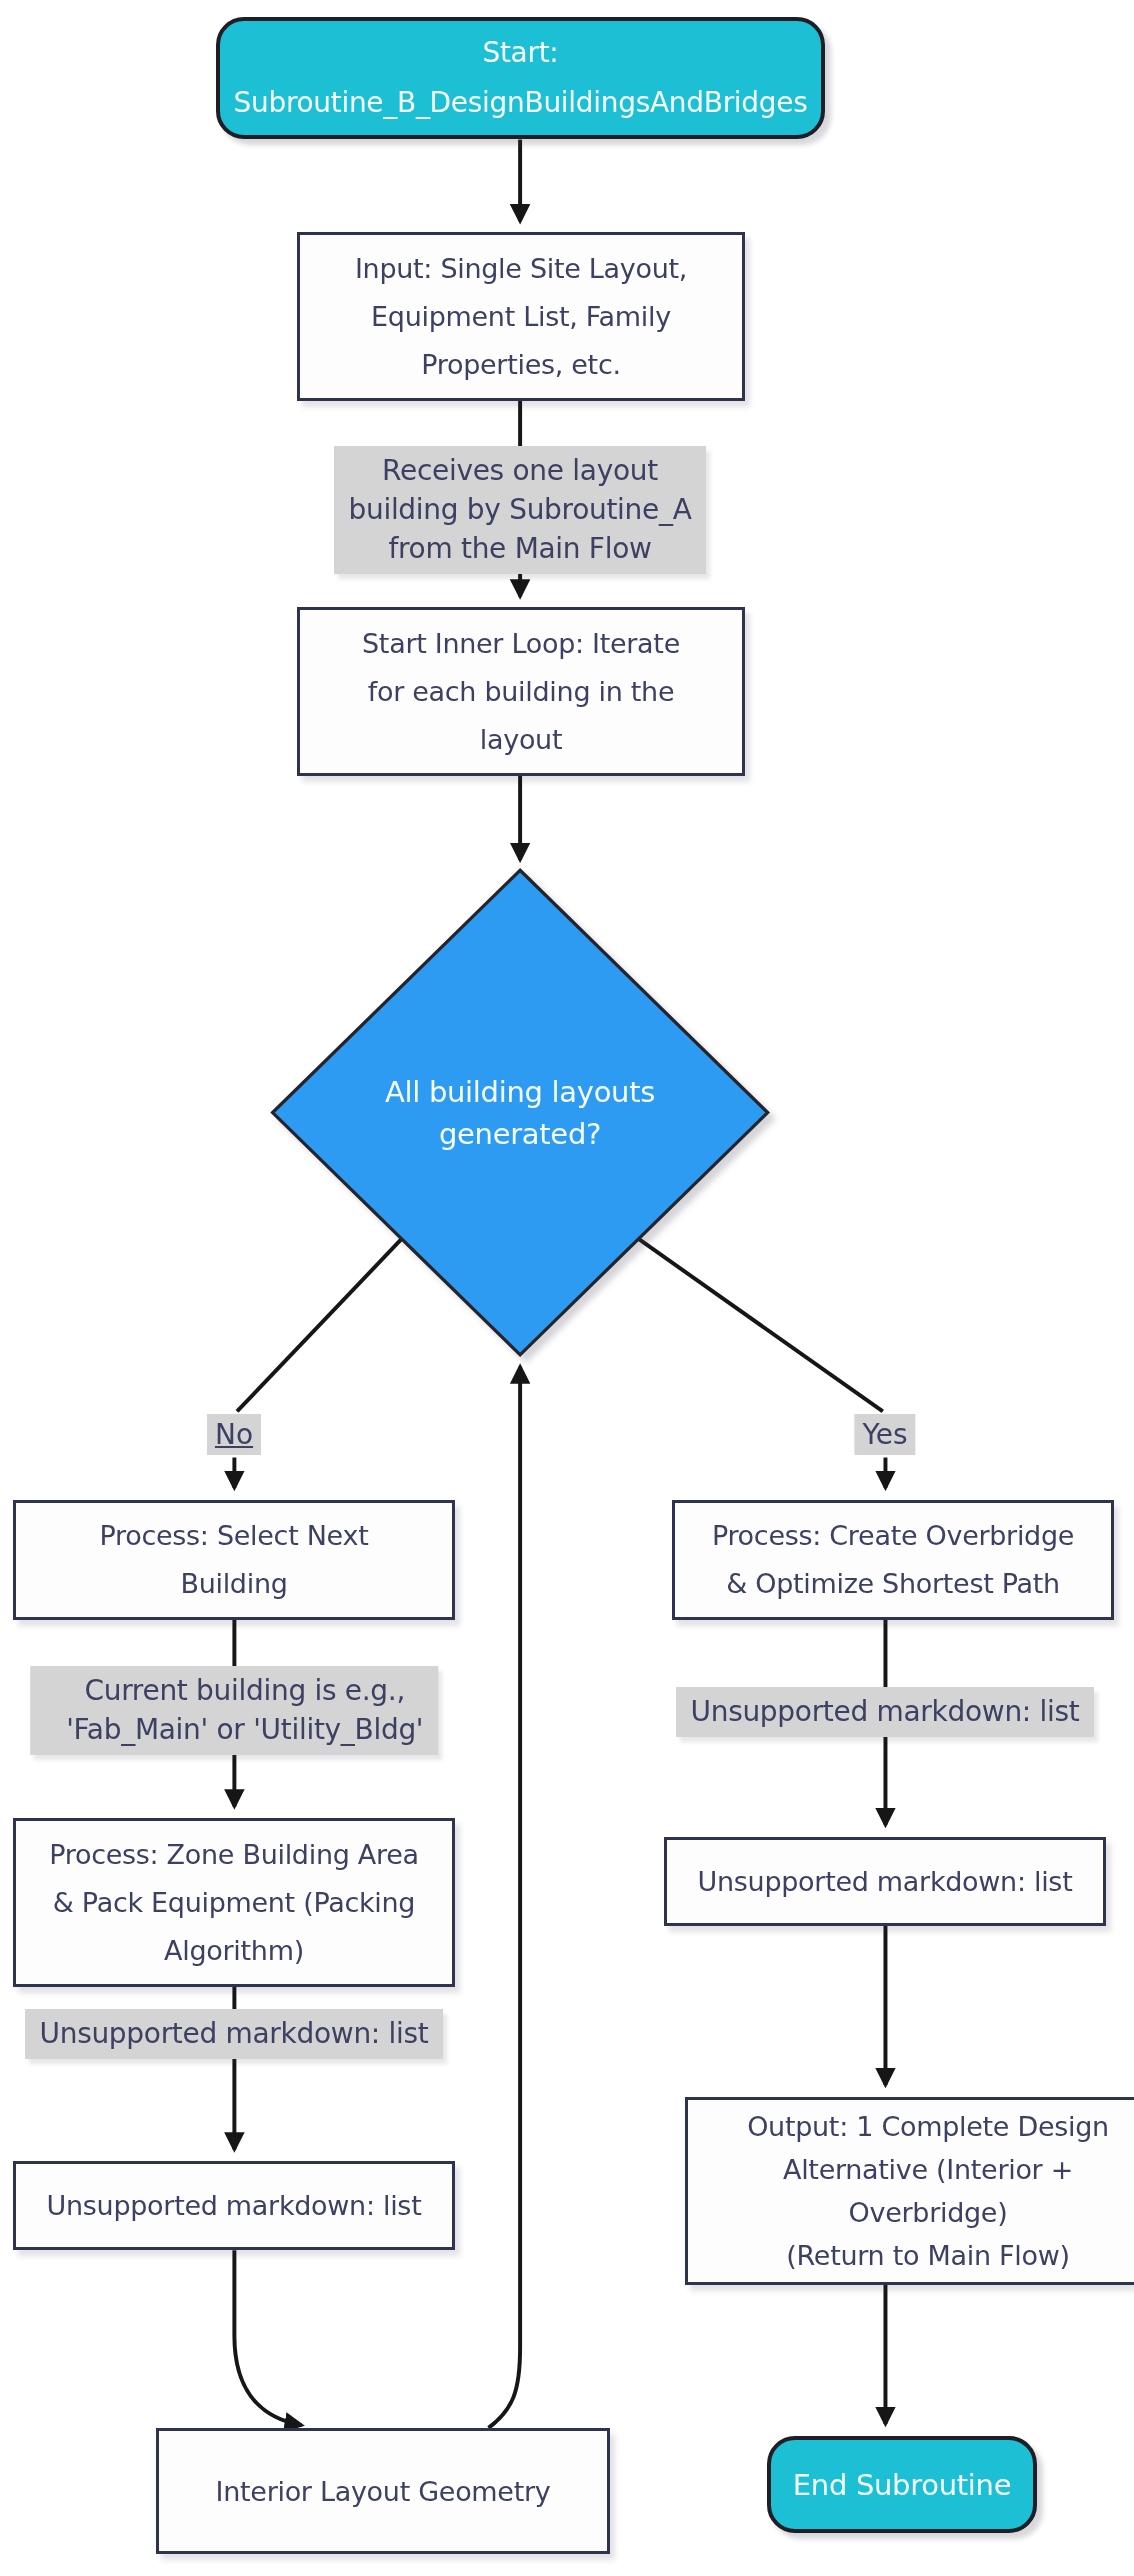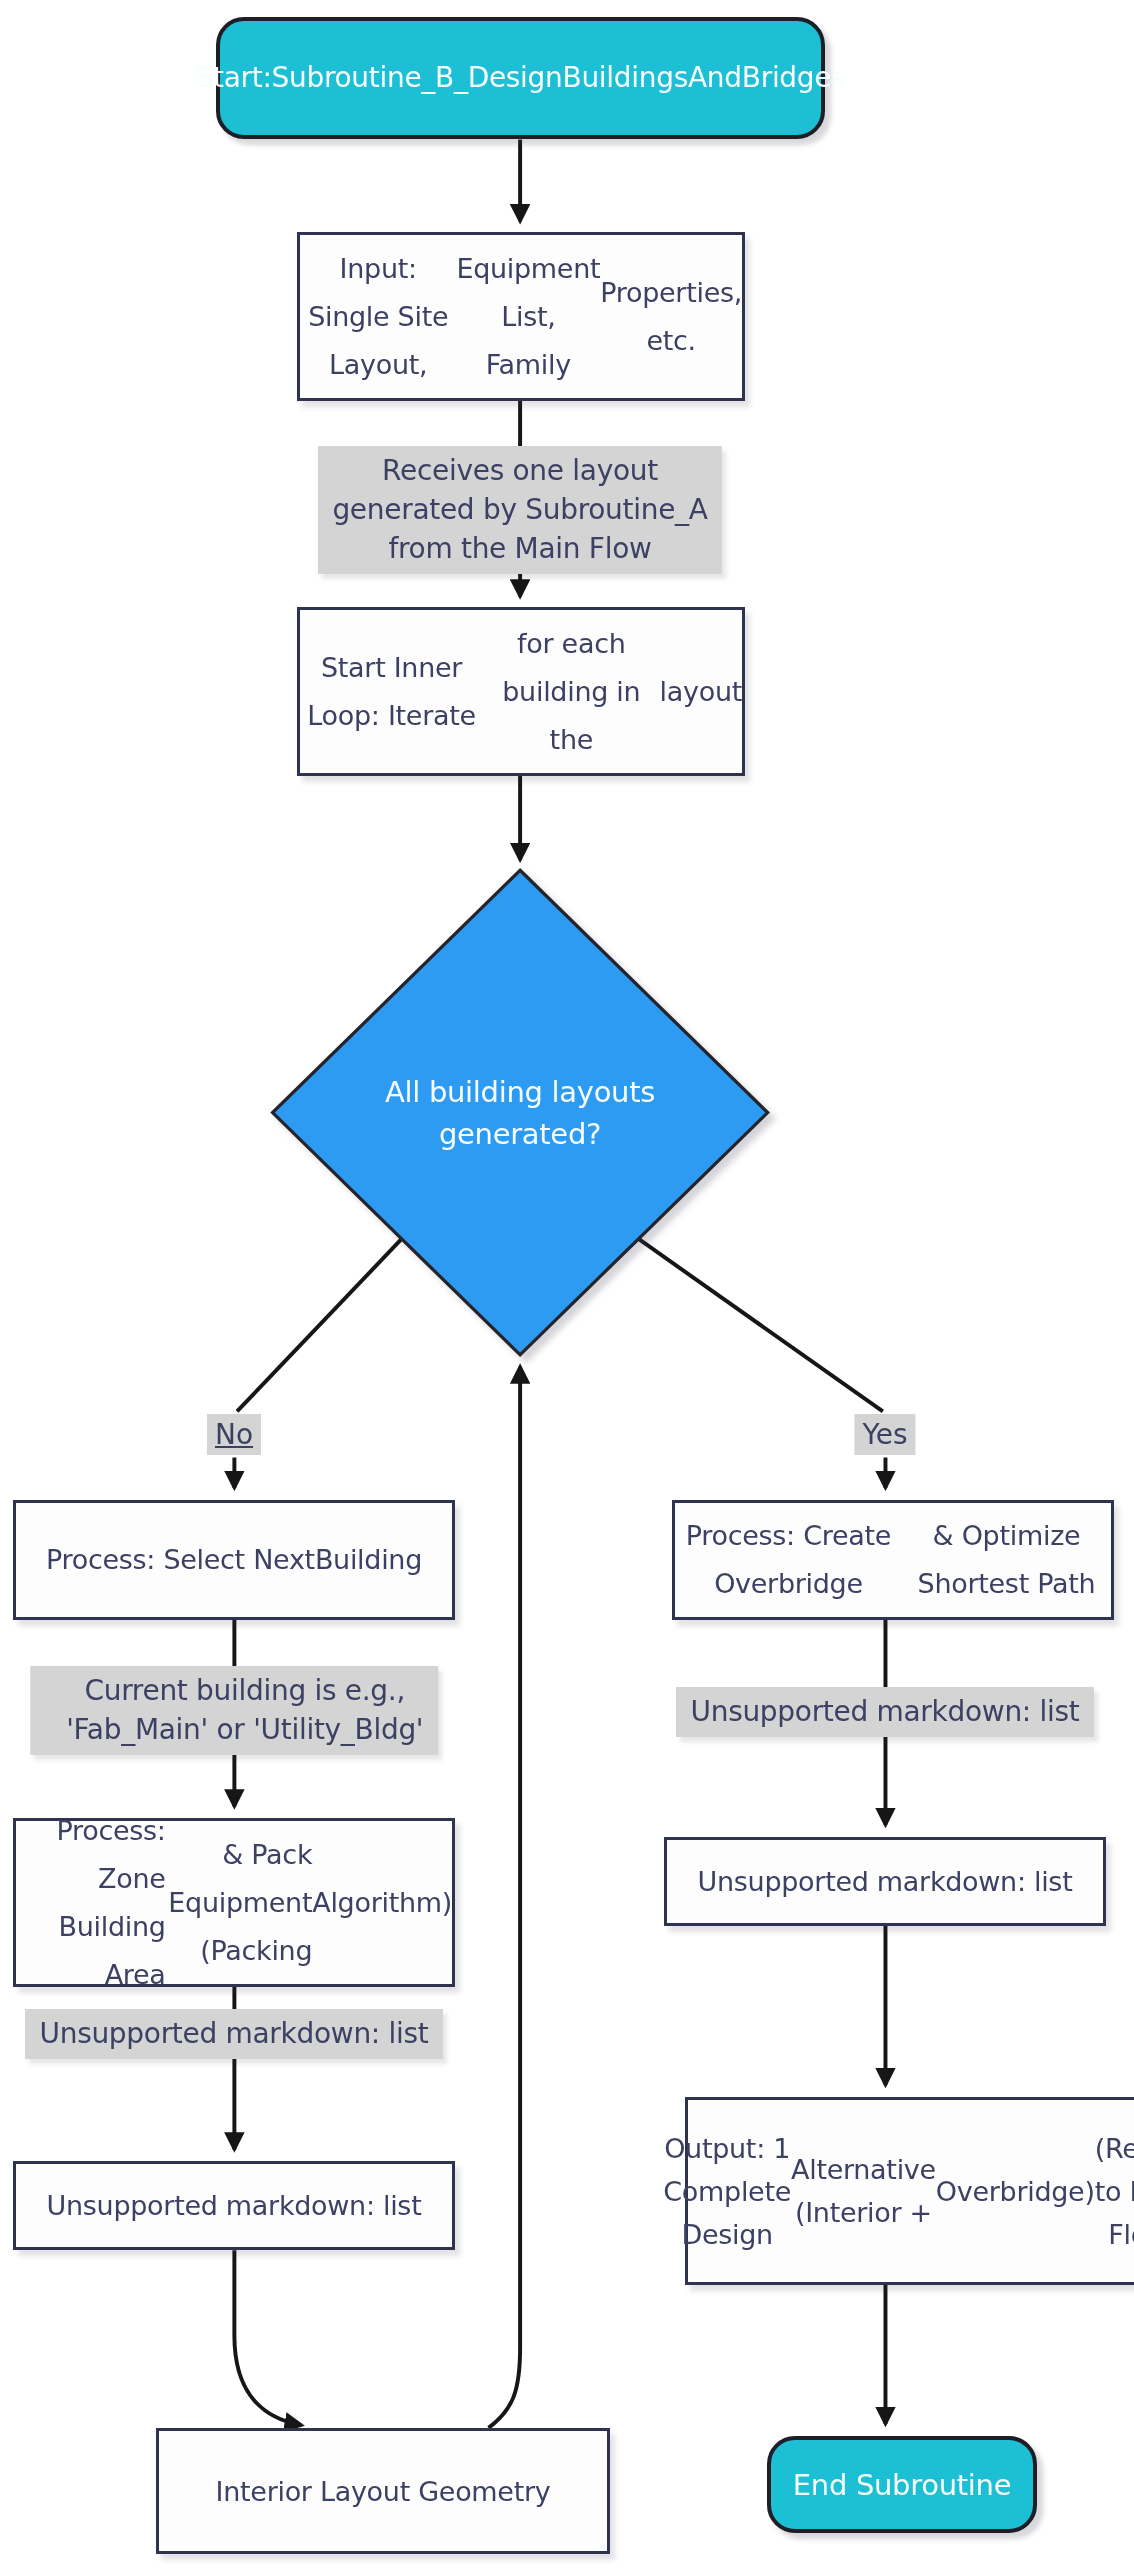--- a/index.html
+++ b/index.html
@@ -10,21 +10,21 @@
   html,body{margin:0;padding:0;background:var(--canvas-bg);}
   .canvas{
     position:relative;width:1135px;height:2576px;background:var(--canvas-bg);
     font-family:"DejaVu Sans","Liberation Sans",sans-serif;overflow:hidden;
   }
   .edges{position:absolute;left:0;top:0;width:1135px;height:2576px;}
   .edge{stroke:var(--edge,#161616);stroke-width:6;fill:none;}
   .diamond-shape{fill:var(--blue);stroke:#24242c;stroke-width:5;
     filter:drop-shadow(9px 9px 5px rgba(60,60,80,.22));}
   .node{
-    position:absolute;box-sizing:border-box;display:flex;flex-direction:row;
+    position:absolute;box-sizing:border-box;display:flex;flex-direction:column;
     align-items:center;justify-content:center;text-align:center;
     color:var(--text-navy);font-size:27px;line-height:48px;letter-spacing:-0.3px;
   }
   .proc{
     background:var(--node-fill);border:3.3px solid var(--border-navy);
     box-shadow:5.3px 6px 5.3px rgba(60,60,80,.14);
   }
   .terminal{
     background:var(--teal);border:4px solid var(--terminal-border);border-radius:28px;
     color:var(--white-text);box-shadow:5.3px 6px 5.3px rgba(60,60,80,.2);
@@ -90,21 +90,21 @@
   </div>
 
   <div class="node proc" style="left:297px;top:232px;width:448px;height:169px;">
     <div class="line">Input: Single Site Layout,</div>
     <div class="line">Equipment List, Family</div>
     <div class="line">Properties, etc.</div>
   </div>
 
   <div class="note" style="left:520px;top:446px;">
     <div class="line">Receives one layout</div>
-    <div class="line">generated by Subroutine_A</div>
+    <div class="line">building by Subroutine_A</div>
     <div class="line">from the Main Flow</div>
   </div>
 
   <div class="node proc" style="left:297px;top:607px;width:448px;height:169px;">
     <div class="line">Start Inner Loop: Iterate</div>
     <div class="line">for each building in the</div>
     <div class="line">layout</div>
   </div>
 
   <div class="decision-text" style="left:520px;top:1113px;">

